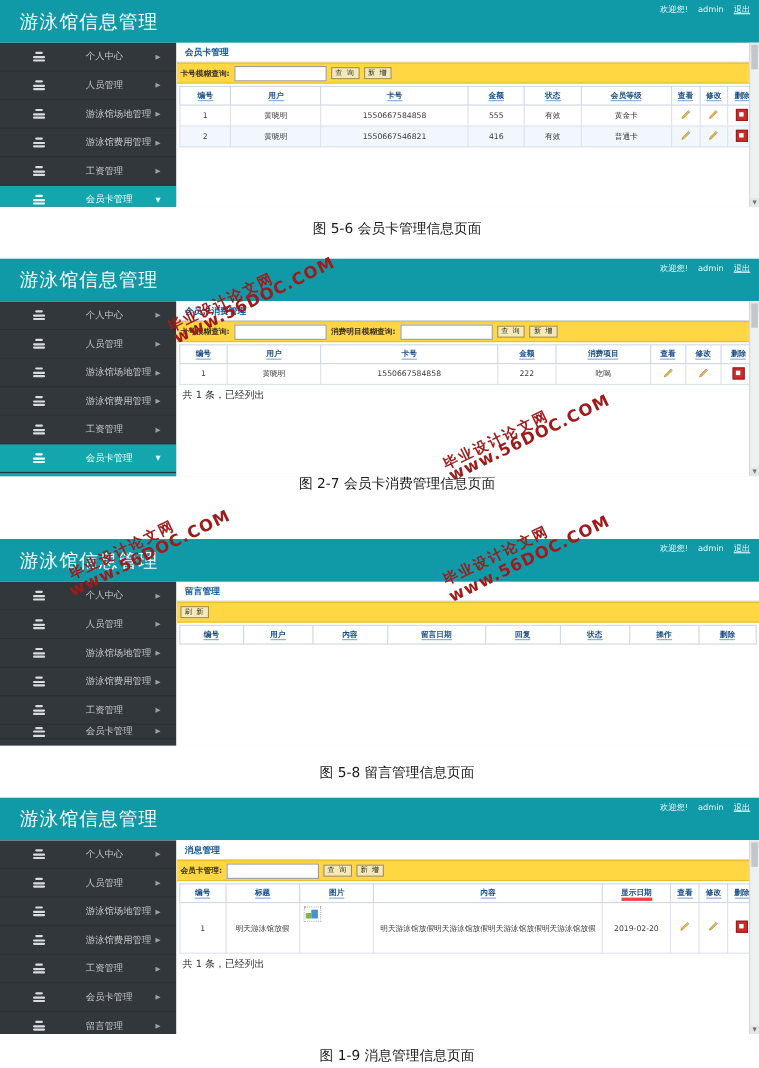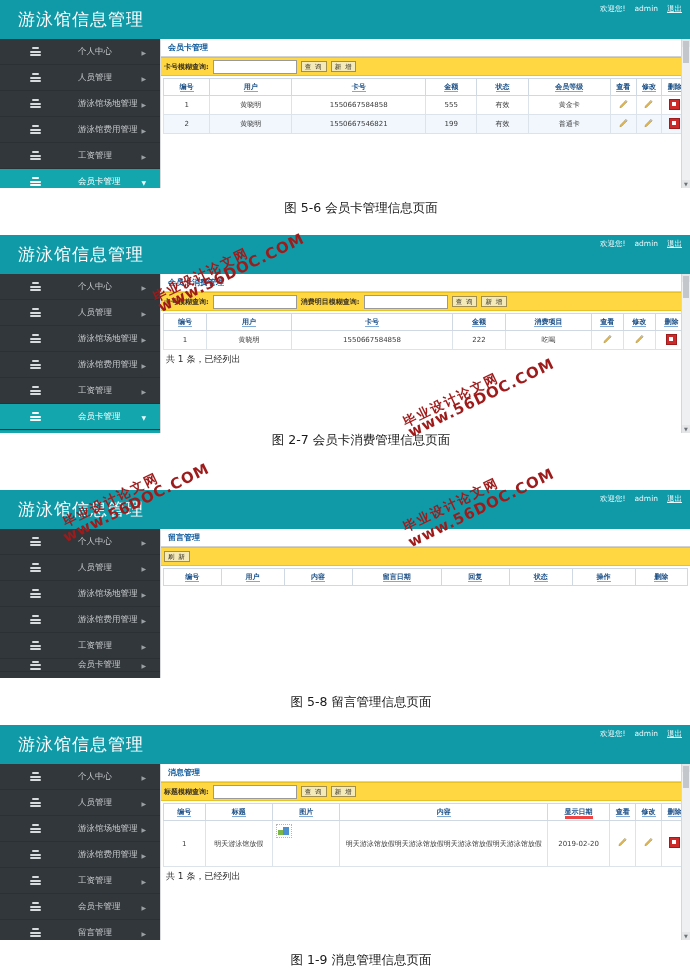--- a/index.html
+++ b/index.html
@@ -200,21 +200,21 @@
                   <td><span class="pen"><svg viewBox="0 0 10 10" width="9" height="9">
                         <path d="M7.6 0.6 L9 2 L3 8 L1 8.6 L1.6 6.6 Z" fill="#e8b84b" stroke="#9a7a20" stroke-width="0.5"></path>
                         <path d="M7.6 0.6 L9 2 L8 3 L6.6 1.6 Z" fill="#cfcfcf" stroke="#8d8d8d" stroke-width="0.4"></path>
                       </svg></span></td>
                   <td><span class="del"></span></td>
                 </tr>
                 <tr class="alt">
                   <td>2</td>
                   <td>黄晓明</td>
                   <td>1550667546821</td>
-                  <td>199</td>
+                  <td>416</td>
                   <td>有效</td>
                   <td>普通卡</td>
                   <td><span class="pen"><svg viewBox="0 0 10 10" width="9" height="9">
                         <path d="M7.6 0.6 L9 2 L3 8 L1 8.6 L1.6 6.6 Z" fill="#e8b84b" stroke="#9a7a20" stroke-width="0.5"></path>
                         <path d="M7.6 0.6 L9 2 L8 3 L6.6 1.6 Z" fill="#cfcfcf" stroke="#8d8d8d" stroke-width="0.4"></path>
                       </svg></span></td>
                   <td><span class="pen"><svg viewBox="0 0 10 10" width="9" height="9">
                         <path d="M7.6 0.6 L9 2 L3 8 L1 8.6 L1.6 6.6 Z" fill="#e8b84b" stroke="#9a7a20" stroke-width="0.5"></path>
                         <path d="M7.6 0.6 L9 2 L8 3 L6.6 1.6 Z" fill="#cfcfcf" stroke="#8d8d8d" stroke-width="0.4"></path>
                       </svg></span></td>
@@ -527,21 +527,21 @@
               <i></i>
               <i></i>
             </span>
             <span>留言管理</span>
             <span class="s-arrow">▶</span>
           </div>
         </div>
         <div class="content">
           <div class="c-title">消息管理</div>
           <div class="c-filter">
-            <span class="f-label">标题模糊查询:</span>
+            <span class="f-label">会员卡管理:</span>
             <input class="f-input" value="" placeholder="" style="">
             <button class="f-btn">查 询</button>
             <button class="f-btn">新 增</button>
           </div>
           <div style="padding:2px 2px 0 2px">
             <table class="grid">
               <colgroup>
                 <col style="width:8%">
                 <col style="width:13%">
                 <col style="width:13%">

